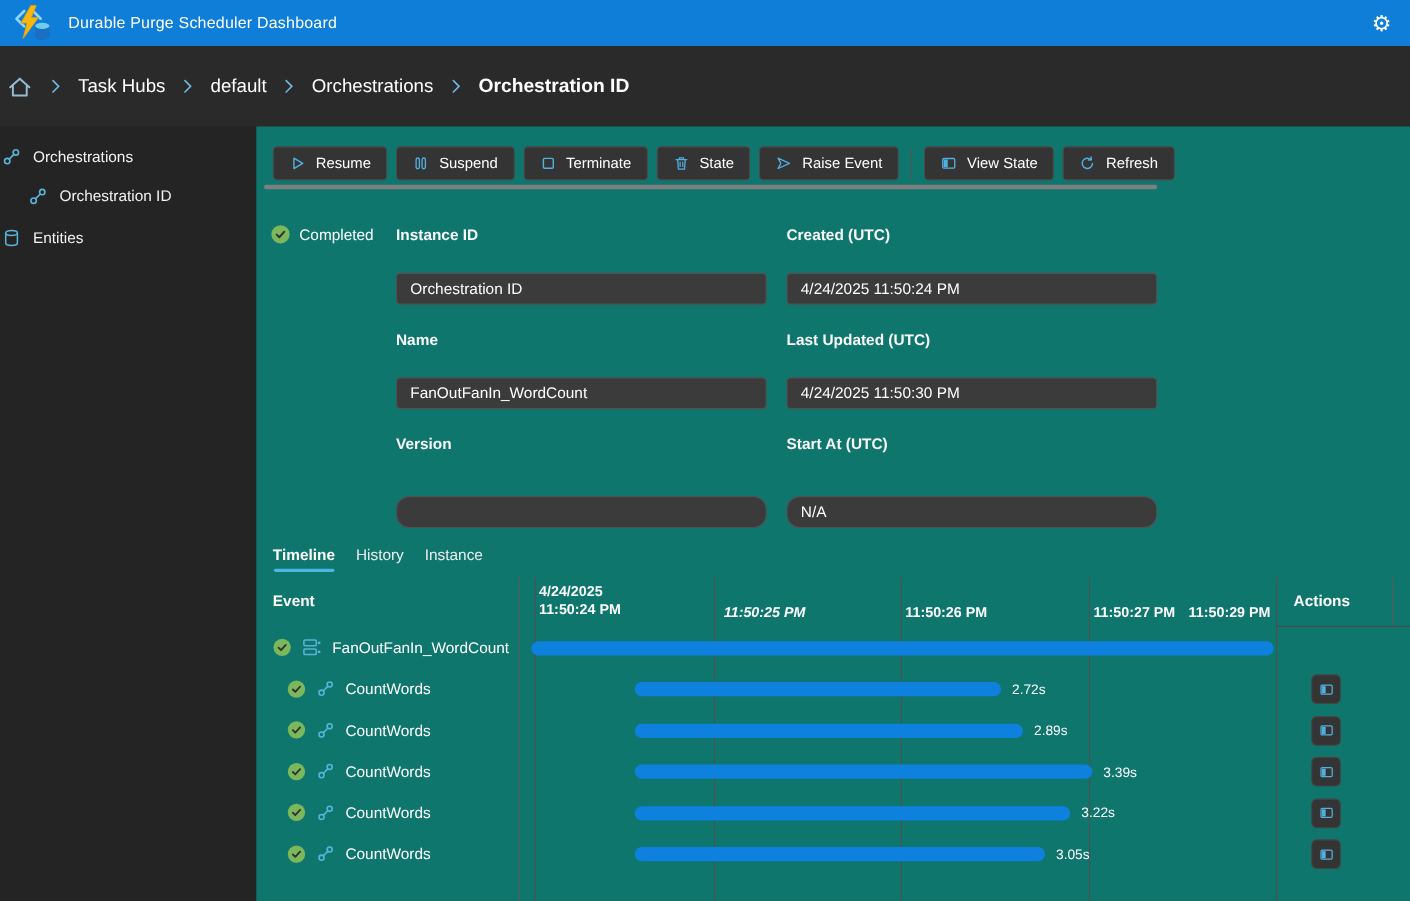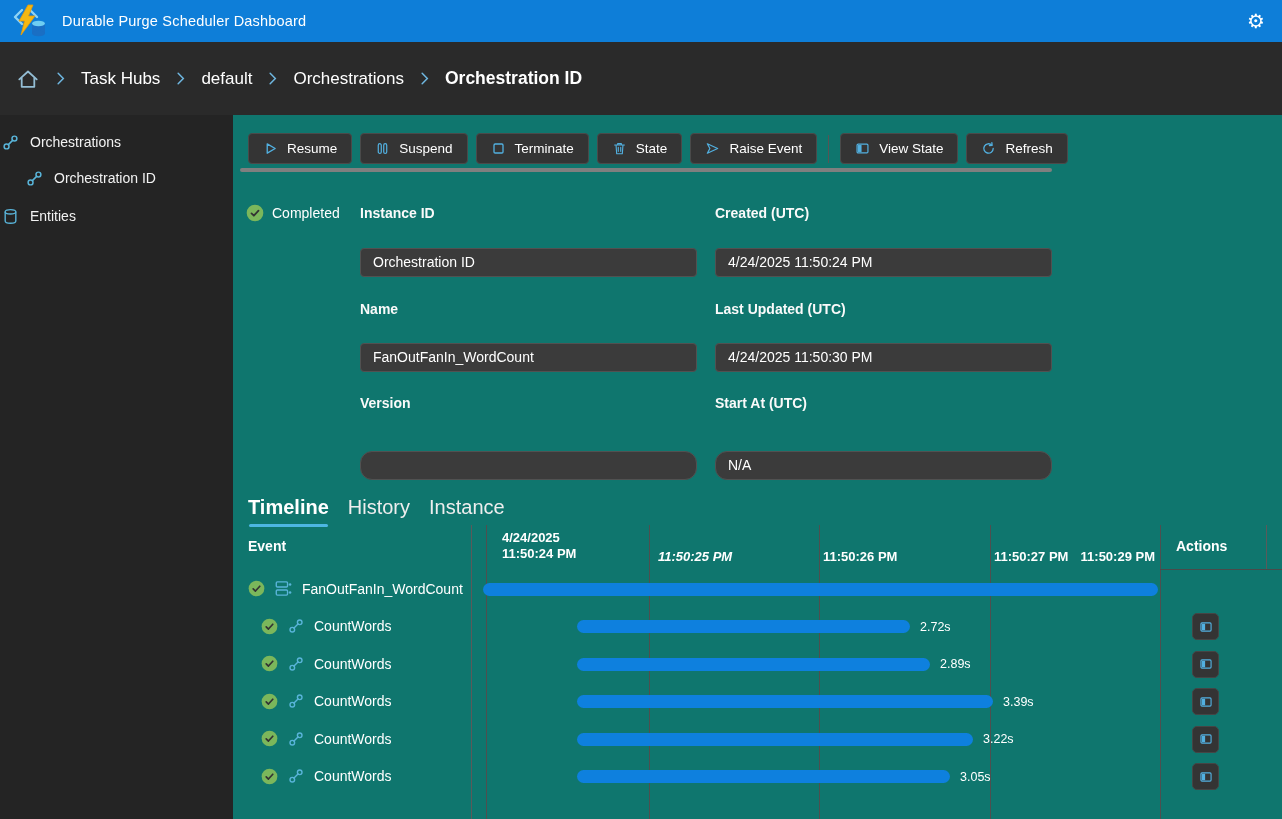--- a/index.html
+++ b/index.html
@@ -11,21 +11,21 @@
   .topbar { position:absolute; left:0; top:0; width:1282px; height:42px;
     background:#0e7ed8; display:flex; align-items:center; }
   .topbar .logo { margin-left:10px; width:38px; height:36px; }
   .topbar .title { margin-left:14px; font-size:14.5px; font-weight:500; letter-spacing:.2px; }
   .topbar .gear { position:absolute; right:14px; top:9px; width:24px; height:24px;
     font-size:20px; line-height:24px; text-align:center; color:#fff; cursor:pointer;
     font-family:"DejaVu Sans",sans-serif; }
 
   
   .breadcrumb { position:absolute; left:0; top:42px; width:1282px; height:73px;
-    display:flex; align-items:center; padding-left:16px; gap:13px; background:#2a2a2a; }
+    display:flex; align-items:center; padding-left:6px; gap:13px; background:#2a2a2a; }
   .crumb { font-size:17px; color:#fff; cursor:pointer; }
   .crumb.current { font-weight:700; font-size:17.5px; cursor:default; }
   .chev { width:15px; height:15px; flex:0 0 auto; }
 
   
   .sidebar { position:absolute; left:0; top:115px; width:233px; height:704px; background:#242424; }
   .side-item { position:absolute; display:flex; align-items:center; gap:11px; height:20px;
     font-size:14px; color:#f2f2f2; cursor:pointer; white-space:nowrap; }
   .side-item svg { flex:0 0 auto; }
 
@@ -48,21 +48,21 @@
   .ffield { position:absolute; width:337px; height:29px; background:#3b3b3b;
     border:1px solid #515151; border-radius:4px; font-size:14px; color:#fff;
     line-height:27px; padding:0 12px; white-space:nowrap; overflow:hidden; cursor:text; }
   .c1 { left:127px; } .c2 { left:482px; }
   .lr1 { top:90px; } .fr1 { top:133px; }
   .lr2 { top:186px; } .fr2 { top:228px; }
   .lr3 { top:280px; } .fr3 { top:336px;border-radius:12px; }
 
   
   .tabs { position:absolute; left:15px; top:381px; display:flex; gap:19px; }
-  .tab { font-size:20px; color:#eee; cursor:pointer; position:relative; padding-bottom:6px;text-align:right; }
+  .tab { font-size:14px; color:#eee; cursor:pointer; position:relative; padding-bottom:6px;text-align:right; }
   .tab.active { font-weight:700; color:#fff; }
   .tab.active::after { content:""; position:absolute; left:1px; right:1px; bottom:-2px;
     height:3px; border-radius:2px; background:#4db6e2; }
 
   
   .ttable { position:absolute; left:0; top:410px; width:1049px; height:294px; }
   .thead { position:absolute; left:0; top:0; width:1049px; height:45px; }
   .event-h { position:absolute; left:15px; top:13px; font-size:14px; font-weight:700; }
   .actions-h { position:absolute; left:943px; top:13px; font-size:14px; font-weight:700; }
   .ticks { position:absolute; left:238px; top:0; width:689px; height:45px; }
@@ -244,21 +244,21 @@
           <div class="gridline" style="left: 518.5px;"></div>
           <div class="gridline" style="left: 688.5px;"></div>
         </div>
       <div class="vdiv" style="left:238px; height:294px;"></div>
       <div class="vdiv" style="left:1033px; height:45px;"></div>
       <div class="actions-underline"></div>
 
       <div class="thead">
         <span class="event-h">Event</span>
         <div class="ticks">
-            <div class="tick" style="left: 19px; top: 5px; margin-left: 12px;">
+            <div class="tick" style="left: 19px; top: 5px;">
               <span class="l1">4/24/2025</span>
               <span class="l1">11:50:24 PM</span>
             </div>
             <div class="tick" style="left: 187px; bottom: 6px; font-style: italic;">11:50:25 PM</div>
             <div class="tick" style="left: 352px; bottom: 6px;">11:50:26 PM</div>
             <div class="tick" style="left: 523px; bottom: 6px;">11:50:27 PM</div>
             <div class="tick" style="right: 5px; bottom: 6px;">11:50:29 PM</div>
           </div>
         <span class="actions-h">Actions</span>
       </div>

